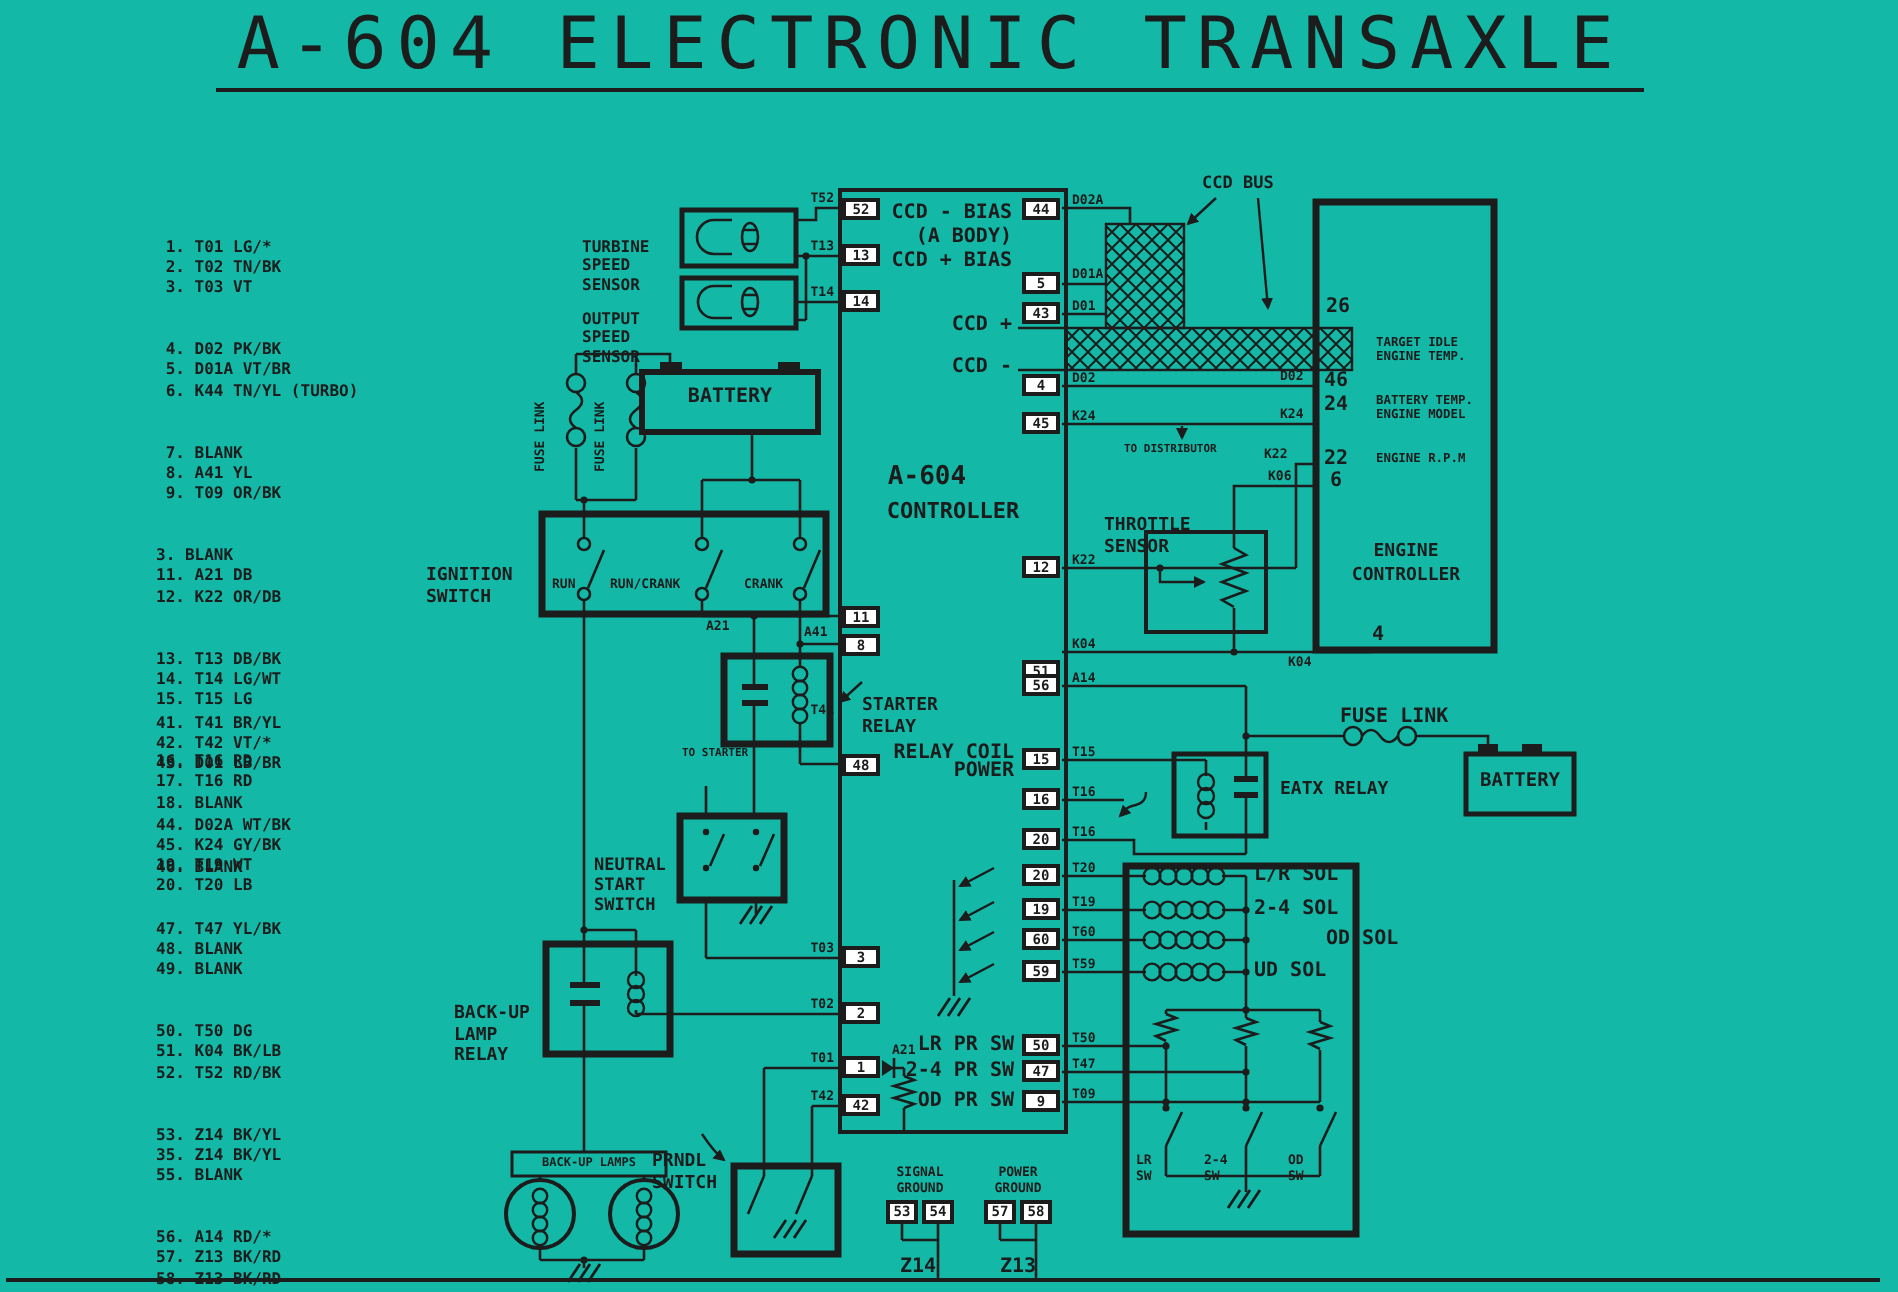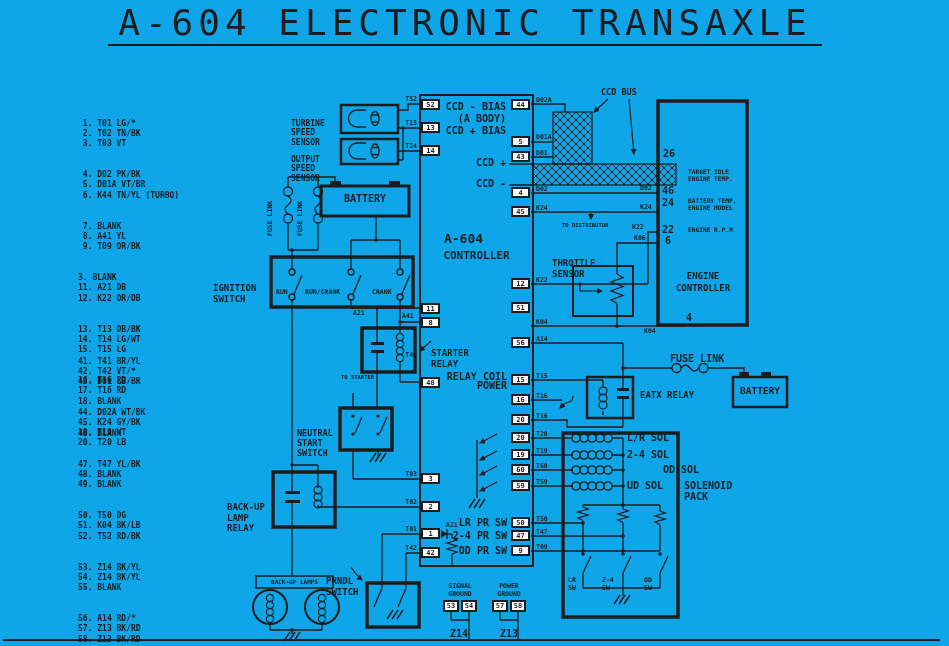--- a/index.html
+++ b/index.html
@@ -1,16 +1,16 @@
 <!DOCTYPE html>
 <html><head>
 <meta charset="utf-8">
 <style>
   html,body{margin:0;padding:0;background:#fff}
-  .stage{position:relative;width:949px;height:646px;background:#0ea5e9;overflow:hidden;
+  .stage{position:relative;width:949px;height:646px;background:#14b8a6;overflow:hidden;
          font-family:"DejaVu Sans Mono",monospace;color:#1c1c1c}
   svg{position:absolute;left:0;top:0}
   .L{position:absolute;font:bold 8px "DejaVu Sans Mono",monospace;color:#1c1c1c;white-space:pre;line-height:1.18}
   .s55{font-size:5.5px}.s6{font-size:6px}.s62{font-size:6.2px}.s65{font-size:6.5px}
   .s7{font-size:10px}.s85{font-size:8.5px}.s9{font-size:9px}.s95{font-size:9.5px}
   .s10{font-size:10px}.s11{font-size:11px}.s13{font-size:13px}
   .ra{text-align:right}.ce{text-align:center}
   .rot{writing-mode:vertical-rl;transform:rotate(180deg);height:50px}
   .pin{position:absolute;width:19px;height:11px;box-sizing:border-box;border:2px solid #1c1c1c;
        background:#fff;font:bold 7px "DejaVu Sans Mono",monospace;text-align:center;line-height:8px;color:#1c1c1c}
@@ -243,21 +243,21 @@
   <div>3. BLANK</div><div>11. A21 DB</div><div>12. K22 OR/DB</div>
   <div>13. T13 DB/BK</div><div>14. T14 LG/WT</div><div>15. T15 LG</div>
   <div>16. T16 RD</div><div>17. T16 RD</div><div>18. BLANK</div>
   <div>19. T19 WT</div><div>20. T20 LB</div>
 </div>
 <div class="list" style="left:78px;top:336px">
   <div>41. T41 BR/YL</div><div>42. T42 VT/*</div><div>43. D01 LB/BR</div>
   <div>44. D02A WT/BK</div><div>45. K24 GY/BK</div><div>46. BLANK</div>
   <div>47. T47 YL/BK</div><div>48. BLANK</div><div>49. BLANK</div>
   <div>50. T50 DG</div><div>51. K04 BK/LB</div><div>52. T52 RD/BK</div>
-  <div>53. Z14 BK/YL</div><div>54. Z14 BK/YL</div><div>55. BLANK</div>
+  <div>53. Z14 BK/YL</div><div>35. Z14 BK/YL</div><div>55. BLANK</div>
   <div>56. A14 RD/*</div><div>57. Z13 BK/RD</div><div>58. Z13 BK/RD</div>
   
 </div>
 
 <div class="L" style="left:291px;top:100px">
   <div>TURBINE</div><div>SPEED</div><div>SENSOR</div>
 </div>
 <div class="L" style="left:291px;top:136px">
   <div>OUTPUT</div><div>SPEED</div><div>SENSOR</div>
 </div>
@@ -320,21 +320,21 @@
 <div class="L s65 ra" style="left:390px;top:499px;width:27px">T02</div>
 <div class="L s65 ra" style="left:390px;top:526px;width:27px">T01</div>
 <div class="L s65 ra" style="left:390px;top:545px;width:27px">T42</div>
 
 <div class="pin" style="left:511px;top:99px">44</div>
 <div class="pin" style="left:511px;top:136px">5</div>
 <div class="pin" style="left:511px;top:151px">43</div>
 <div class="pin" style="left:511px;top:187px">4</div>
 <div class="pin" style="left:511px;top:206px">45</div>
 <div class="pin" style="left:511px;top:278px">12</div>
-<div class="pin" style="left:511px;top:302px">51</div>
+<div class="pin" style="left:511px;top:330px">51</div>
 <div class="pin" style="left:511px;top:337px">56</div>
 <div class="pin" style="left:511px;top:374px">15</div>
 <div class="pin" style="left:511px;top:394px">16</div>
 <div class="pin" style="left:511px;top:414px">20</div>
 <div class="pin" style="left:511px;top:432px">20</div>
 <div class="pin" style="left:511px;top:449px">19</div>
 <div class="pin" style="left:511px;top:464px">60</div>
 <div class="pin" style="left:511px;top:480px">59</div>
 <div class="pin" style="left:511px;top:517px">50</div>
 <div class="pin" style="left:511px;top:530px">47</div>
@@ -392,23 +392,20 @@
 <div class="L s65" style="left:640px;top:185px">D02</div>
 <div class="L s65" style="left:640px;top:204px">K24</div>
 <div class="L s65" style="left:632px;top:224px">K22</div>
 <div class="L s65" style="left:634px;top:235px">K06</div>
 <div class="L s65" style="left:644px;top:328px">K04</div>
 
 <div class="L s9" style="left:640px;top:390px">EATX RELAY</div>
 <div class="L s7" style="left:670px;top:353px">FUSE LINK</div>
 <div class="L s95 ce" style="left:733px;top:385px;width:54px">BATTERY</div>
 
-<div class="L s10" style="left:684px;top:456px">
-  <div>SOLENOID</div><div>PACK</div>
-</div>
 <div class="L s7" style="left:627px;top:432px">L/R SOL</div>
 <div class="L s7" style="left:627px;top:449px">2-4 SOL</div>
 <div class="L s7" style="left:663px;top:464px">OD SOL</div>
 <div class="L s7" style="left:627px;top:480px">UD SOL</div>
 <div class="L s65" style="left:568px;top:562px">
   <div>LR</div><div>SW</div>
 </div>
 <div class="L s65" style="left:602px;top:562px">
   <div>2-4</div><div>SW</div>
 </div>

